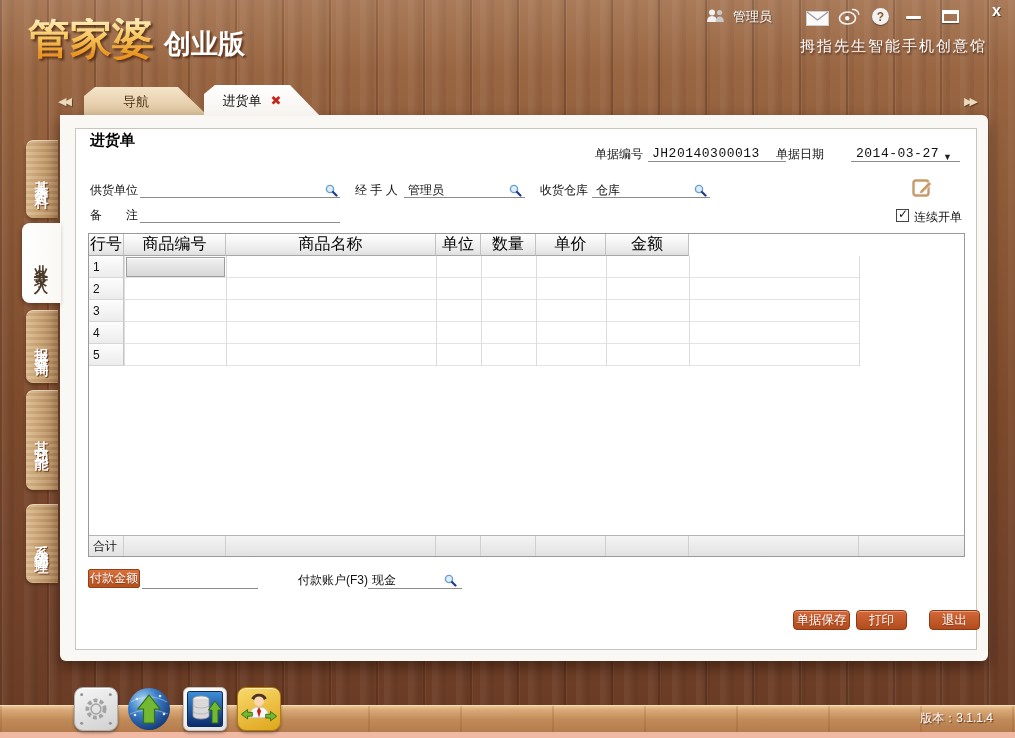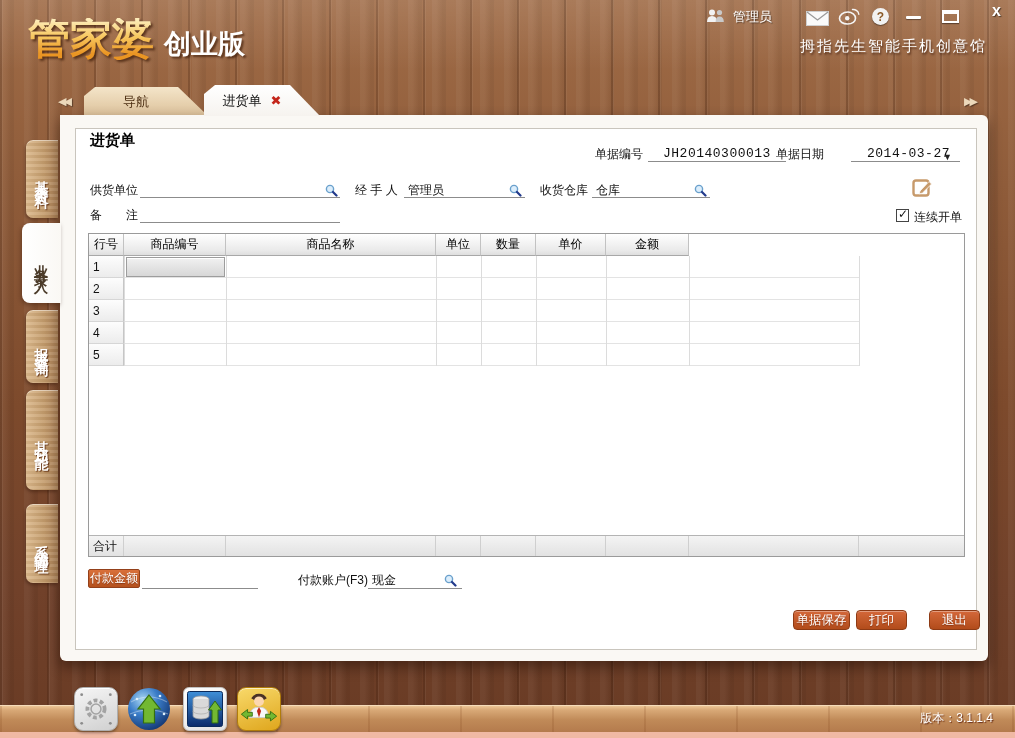--- a/index.html
+++ b/index.html
@@ -9,21 +9,21 @@
     position:relative; width:1015px; height:738px; overflow:hidden;
     background:
       linear-gradient(180deg, rgba(255,255,255,0.10), rgba(255,255,255,0) 70px),
       repeating-linear-gradient(90deg, rgba(50,20,5,0.22) 0 2px, rgba(255,255,255,0.05) 2px 3px, rgba(0,0,0,0) 3px 47px),
       repeating-linear-gradient(90deg, rgba(255,255,255,0.045) 0 4px, rgba(0,0,0,0.05) 11px 14px, rgba(0,0,0,0) 14px 24px),
       linear-gradient(180deg, #a06c47 0%, #8f5c3a 25%, #7d4a2c 55%, #71412a 80%, #693b24 100%);
   }
   .abs { position:absolute; }
   .lbl { font-size:12px; color:#111; white-space:pre; }
   .val { font-size:12px; color:#111; white-space:pre; }
-  .mono { font-family:"Liberation Mono","DejaVu Sans Mono",monospace; font-size:13px; letter-spacing:0.5px;margin-left:11px; }
+  .mono { font-family:"Liberation Mono","DejaVu Sans Mono",monospace; font-size:13px; letter-spacing:0.5px; }
   .uline { height:0; border-bottom:1px solid #8c8c8c; }
 
   
   .logo-wrap { left:28px; top:4px; height:56px; display:flex; align-items:flex-end; gap:10px; }
   .logo-main {
     font-size:42px; font-weight:bold; line-height:1;
     background:linear-gradient(180deg,#fdecb8 5%,#f7c75f 45%,#ea9523 85%);
     -webkit-background-clip:text; background-clip:text; color:transparent;
     filter:drop-shadow(2px 2px 1px rgba(50,18,0,0.65));
   }
@@ -64,21 +64,21 @@
 
   
   .mag { width:13px; height:13px; display:block; }
   .caret::after { content:"▼"; font-size:9px; color:#222; }
   .checkbox { width:13px; height:13px; background:#fff; border:1px solid #444; position:relative; }
   .checkbox.checked::after { content:"✓"; position:absolute; left:1px; top:-3px; font-size:12px; font-weight:bold; color:#111; }
 
   
   .grid { left:88px; top:233px; width:877px; height:324px; border:1px solid #9a9a9a; background:#fff; z-index:5; }
   .thead { position:absolute; left:0; top:0; width:100%; height:22px; display:flex; }
-  .th { height:22px; display:flex; align-items:center; justify-content:center; font-size:12px; color:#000;
+  .th { height:22px; display:flex; align-items:center; justify-content:center; font-size:16px; color:#000;
     background:linear-gradient(180deg,#ffffff,#e9e9e9 80%,#dedede); border-right:1px solid #c2c2c2;
     border-bottom:1px solid #a8a8a8; flex:none; }
   .th-fill { flex:1; background:#fff; }
   .w1{width:35px}.w2{width:102px}.w3{width:210px}.w4{width:45px}.w5{width:55px}.w6{width:70px}.w7{width:83px}.w8{width:170px}
   .rowlines { position:absolute; left:0; top:22px; width:771px; height:110px;
     background:repeating-linear-gradient(180deg, transparent 0 21px, #e3e3e3 21px 22px); }
   .vsep { position:absolute; top:22px; height:110px; width:1px; background:#dcdcdc; }
   .rownum { position:absolute; left:0; width:35px; height:22px; display:flex; align-items:center;
     padding-left:4px; font-size:12px; color:#111; background:linear-gradient(180deg,#fdfdfd,#ececec);
     border-right:1px solid #c6c6c6; border-bottom:1px solid #d6d6d6; }

